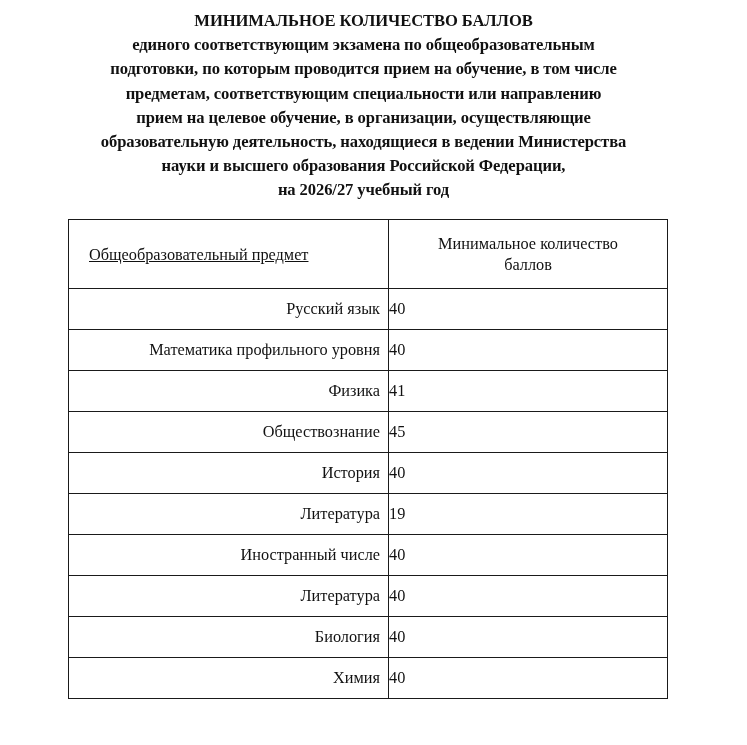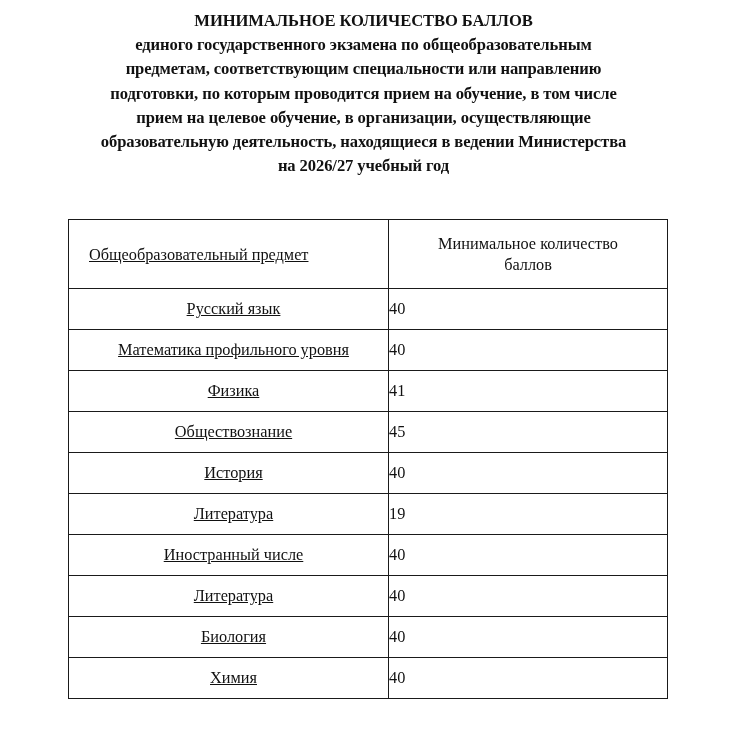--- a/index.html
+++ b/index.html
@@ -80,43 +80,43 @@
   table.scores thead th.score-head {
     text-align: center;
     padding: 0 24px;
   }
 
   table.scores tbody td {
     height: 40px;
     vertical-align: middle;
   }
   table.scores tbody td.subject {
-    text-align: center;
+    text-align: right;
     padding: 0 8px 0 18px;
     white-space: nowrap;
-    text-decoration: underline;
   }
   table.scores tbody td.score {
     text-align: left;
     padding: 0;
     border-radius: 15px;
   }
 </style>
 </head>
 <body>
 
 <div class="page">
 
   <div class="doc-title">
     <span class="title-line caps">МИНИМАЛЬНОЕ КОЛИЧЕСТВО БАЛЛОВ</span>
-    <span class="title-line">единого государственного экзамена по общеобразовательным</span>
+    <span class="title-line">единого соответствующим экзамена по общеобразовательным</span>
+    <span class="title-line">подготовки, по которым проводится прием на обучение, в том числе</span>
     <span class="title-line">предметам, соответствующим специальности или направлению</span>
-    <span class="title-line">подготовки, по которым проводится прием на обучение, в том числе</span>
     <span class="title-line">прием на целевое обучение, в организации, осуществляющие</span>
     <span class="title-line">образовательную деятельность, находящиеся в ведении Министерства</span>
+    <span class="title-line">науки и высшего образования Российской Федерации,</span>
     <span class="title-line">на 2026/27 учебный год</span>
   </div>
 
   <div class="table-wrap">
     <table class="scores">
       <colgroup>
         <col class="c-subject">
         <col class="c-score">
       </colgroup>
       <thead>

